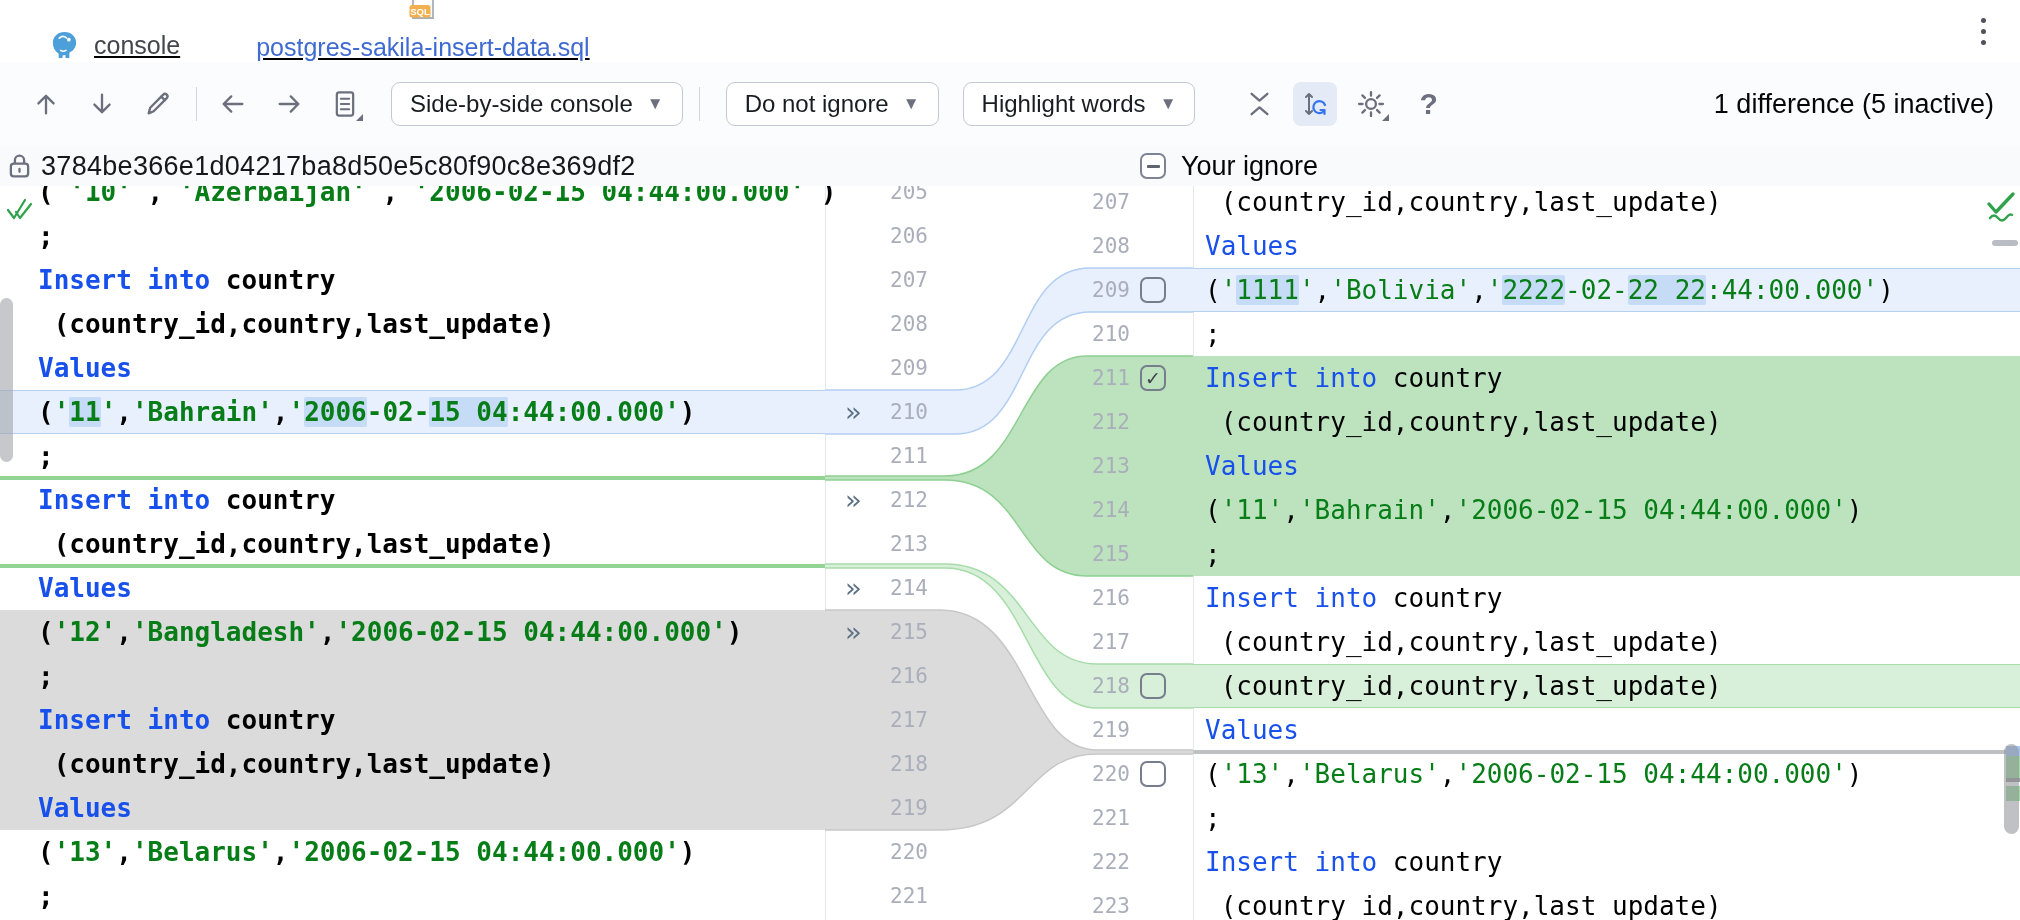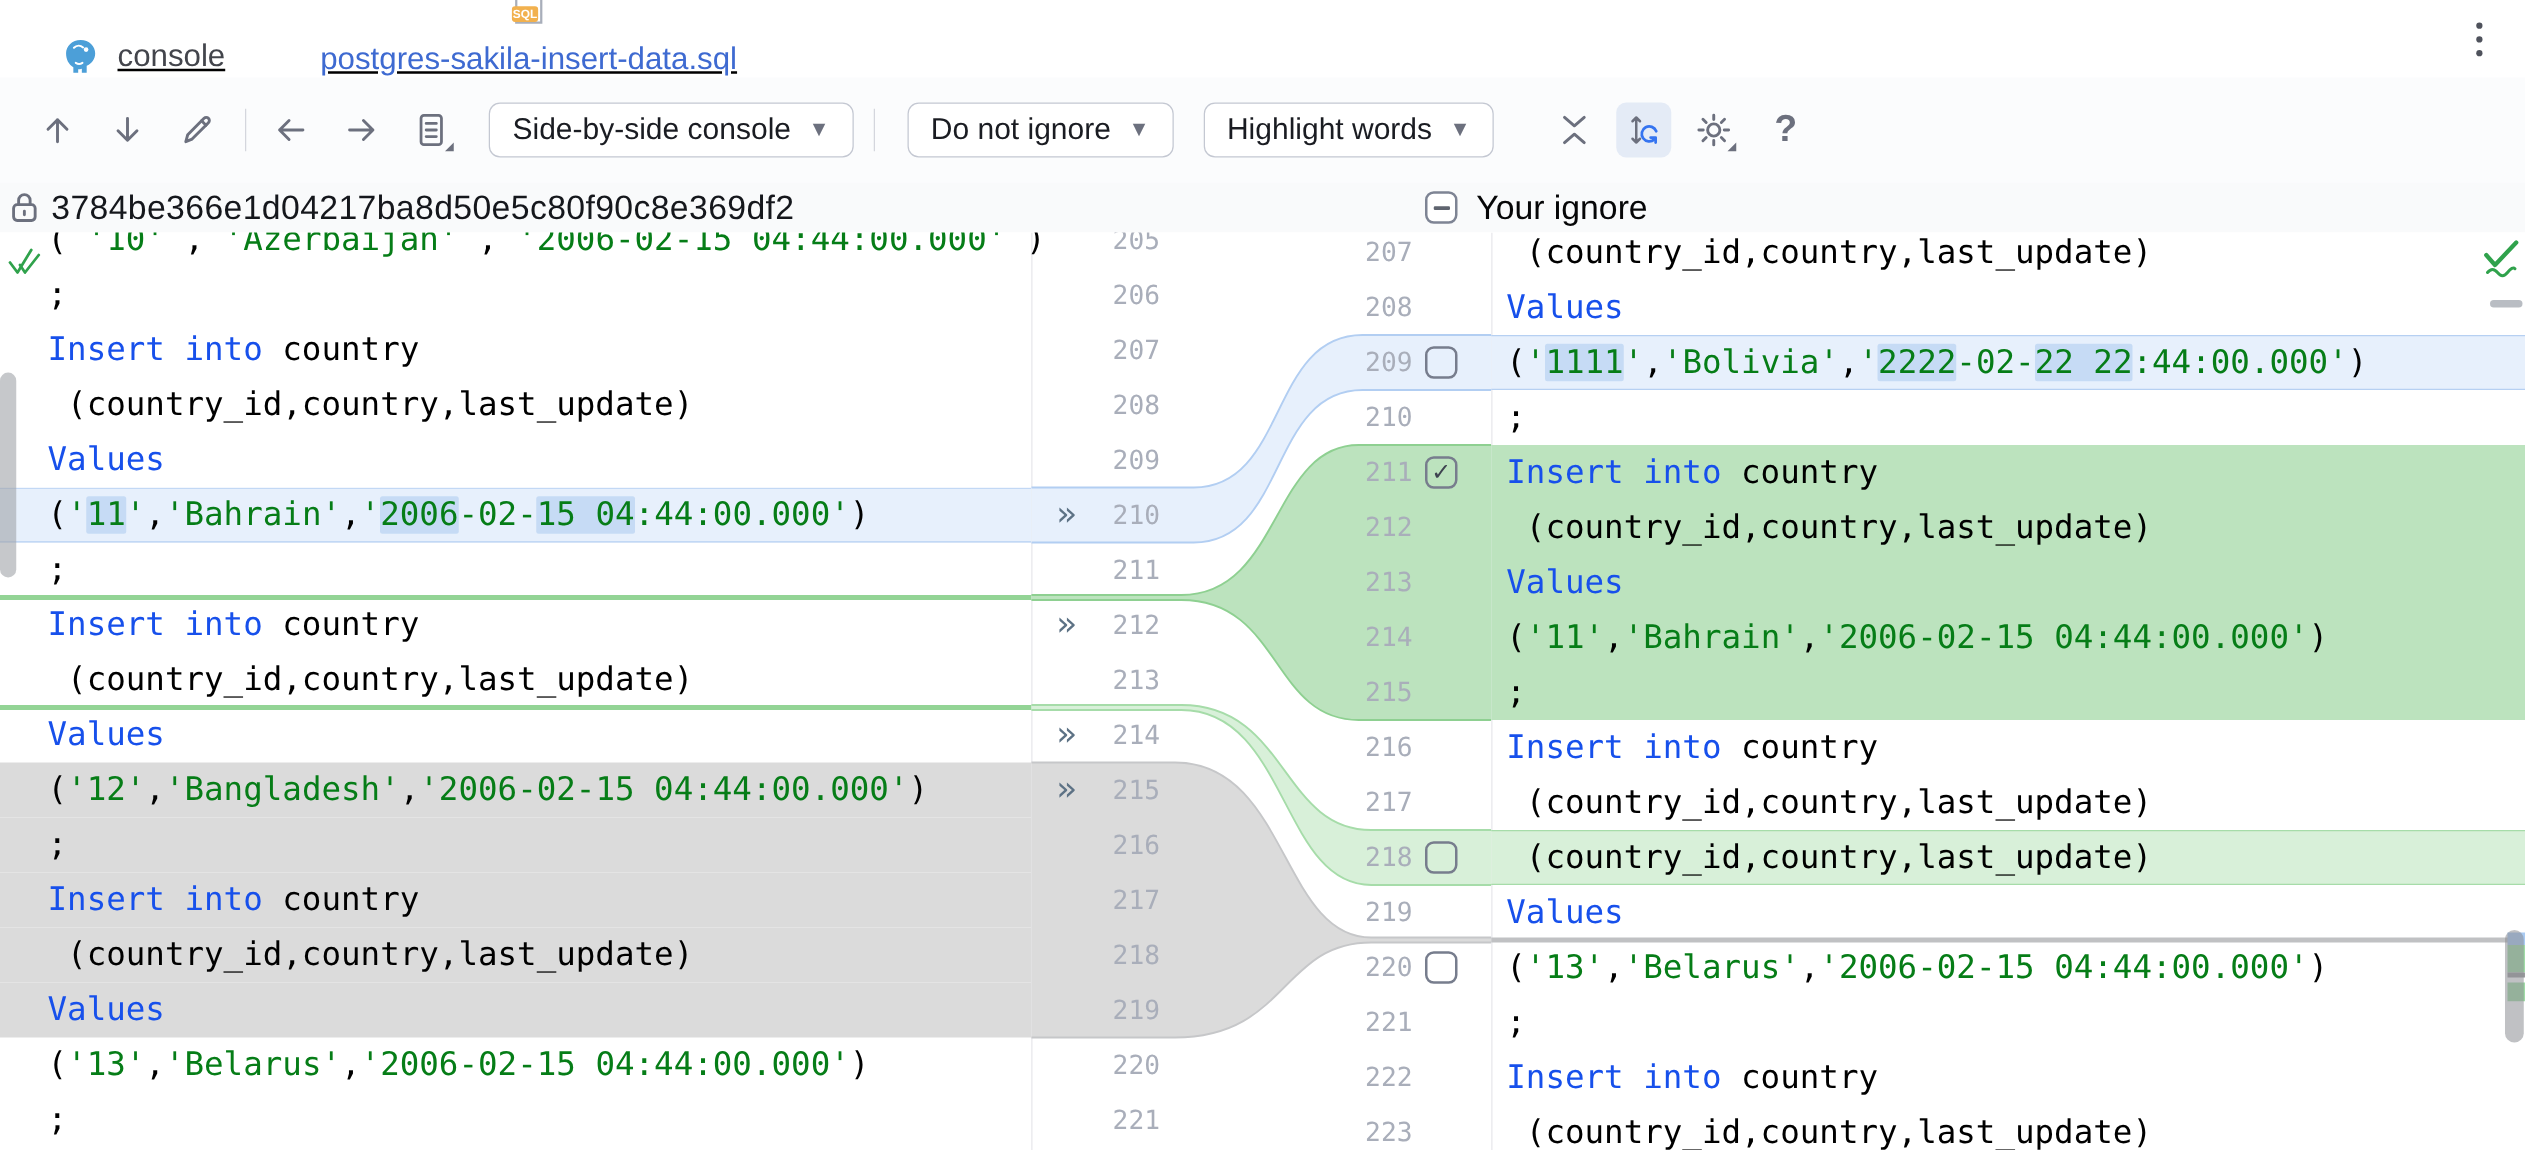--- a/index.html
+++ b/index.html
@@ -49,21 +49,21 @@
   .cb-ind i { width:13px; height:3px; background:#5F646F; border-radius:1px; }
   .rightver span.lbl { margin-left:15px; font-size:27px; color:#060607; }
 
   
   .diffbody { position:absolute; top:186px; left:0; right:0; bottom:0; overflow:hidden; background:#fff; }
   .vsep { position:absolute; top:0; bottom:0; width:1px; background:#E7E8EB; z-index:0; }
   .connectors { position:absolute; left:825px; top:-16px; z-index:1; }
 
   .codecol { position:absolute; z-index:2; font-family:"DejaVu Sans Mono", monospace;
              font-size:26px; }
-  #left-code  { left:0;      top:-16px; width:825px; }
+  #left-code  { left:0;      top:-16px; width:825px;font-weight:bold; }
   #right-code { left:1193px; top:-6px;  width:827px; }
   .crow { height:44px; line-height:44px; white-space:pre; padding-left:38px; }
   #right-code .crow { padding-left:12px; }
   .tk-p { color:#000; } .tk-k { color:var(--keyword); } .tk-s { color:var(--string); }
   .hl { background:var(--band-blue-word); border-radius:2px; }
   .bg-blue { background:var(--band-blue); box-shadow: inset 0 1px #B6D0F2, inset 0 -1px #B6D0F2; }
   .bg-green { background:var(--band-green); }
   .bg-lightgreen { background:var(--band-green-light);
                    box-shadow: inset 0 1px #A6DCA9, inset 0 -1px #A6DCA9; }
   .bg-gray { background:var(--band-gray); }
@@ -199,20 +199,21 @@
       </svg>
     </div>
     <div class="tbtn corner">
       <svg width="28" height="28" viewBox="0 0 24 24" fill="none" stroke="#6C707E" stroke-width="2" stroke-linecap="round">
         <circle cx="12" cy="12" r="4.2"></circle>
         <path d="M12 1.8v3M12 19.2v3M1.8 12h3M19.2 12h3M4.6 4.6l2.2 2.2M17.2 17.2l2.2 2.2M19.4 4.6l-2.2 2.2M6.8 17.2l-2.2 2.2"></path>
       </svg>
     </div>
     <span class="helpq">?</span>
 
+    <span class="diffstatus">1 difference (5 inactive)</span>
   </div>
 
   <div class="diffheader">
     <span class="lockwrap">
       <svg width="23" height="28" viewBox="0 0 20 24" fill="none" stroke="#6C707E" stroke-width="2">
           <rect x="2.5" y="10" width="15" height="11" rx="2.5"></rect>
           <path d="M6 10V7a4 4 0 0 1 8 0v3"></path>
           <path d="M10 14.5v2.5" stroke-linecap="round"></path>
         </svg>
     </span>

